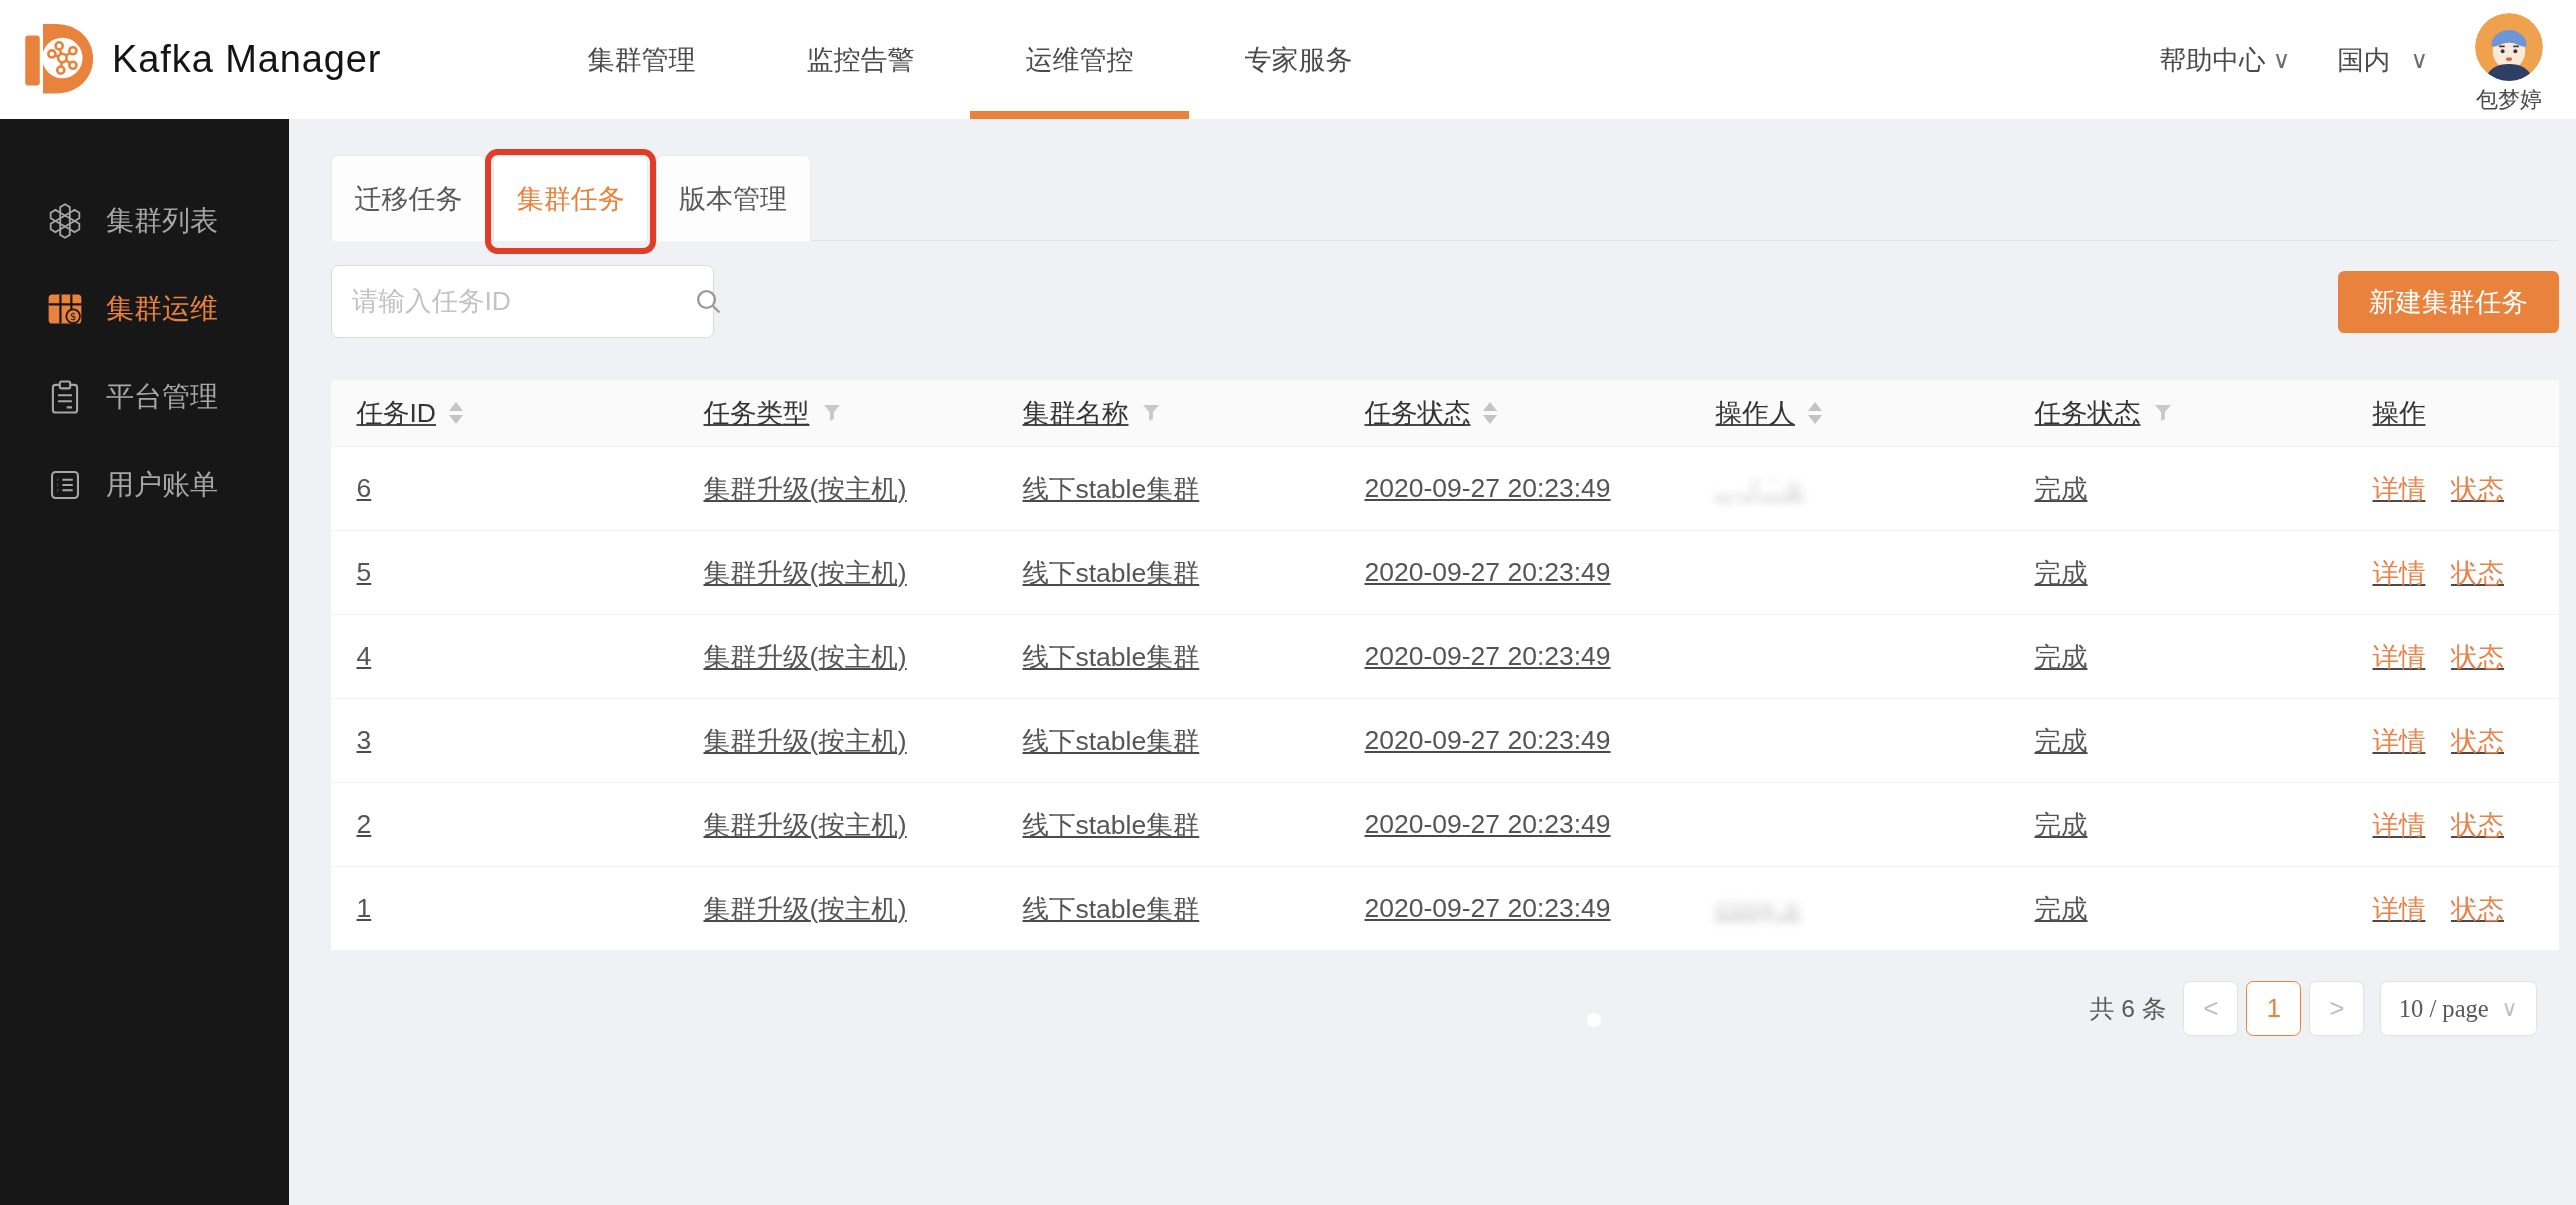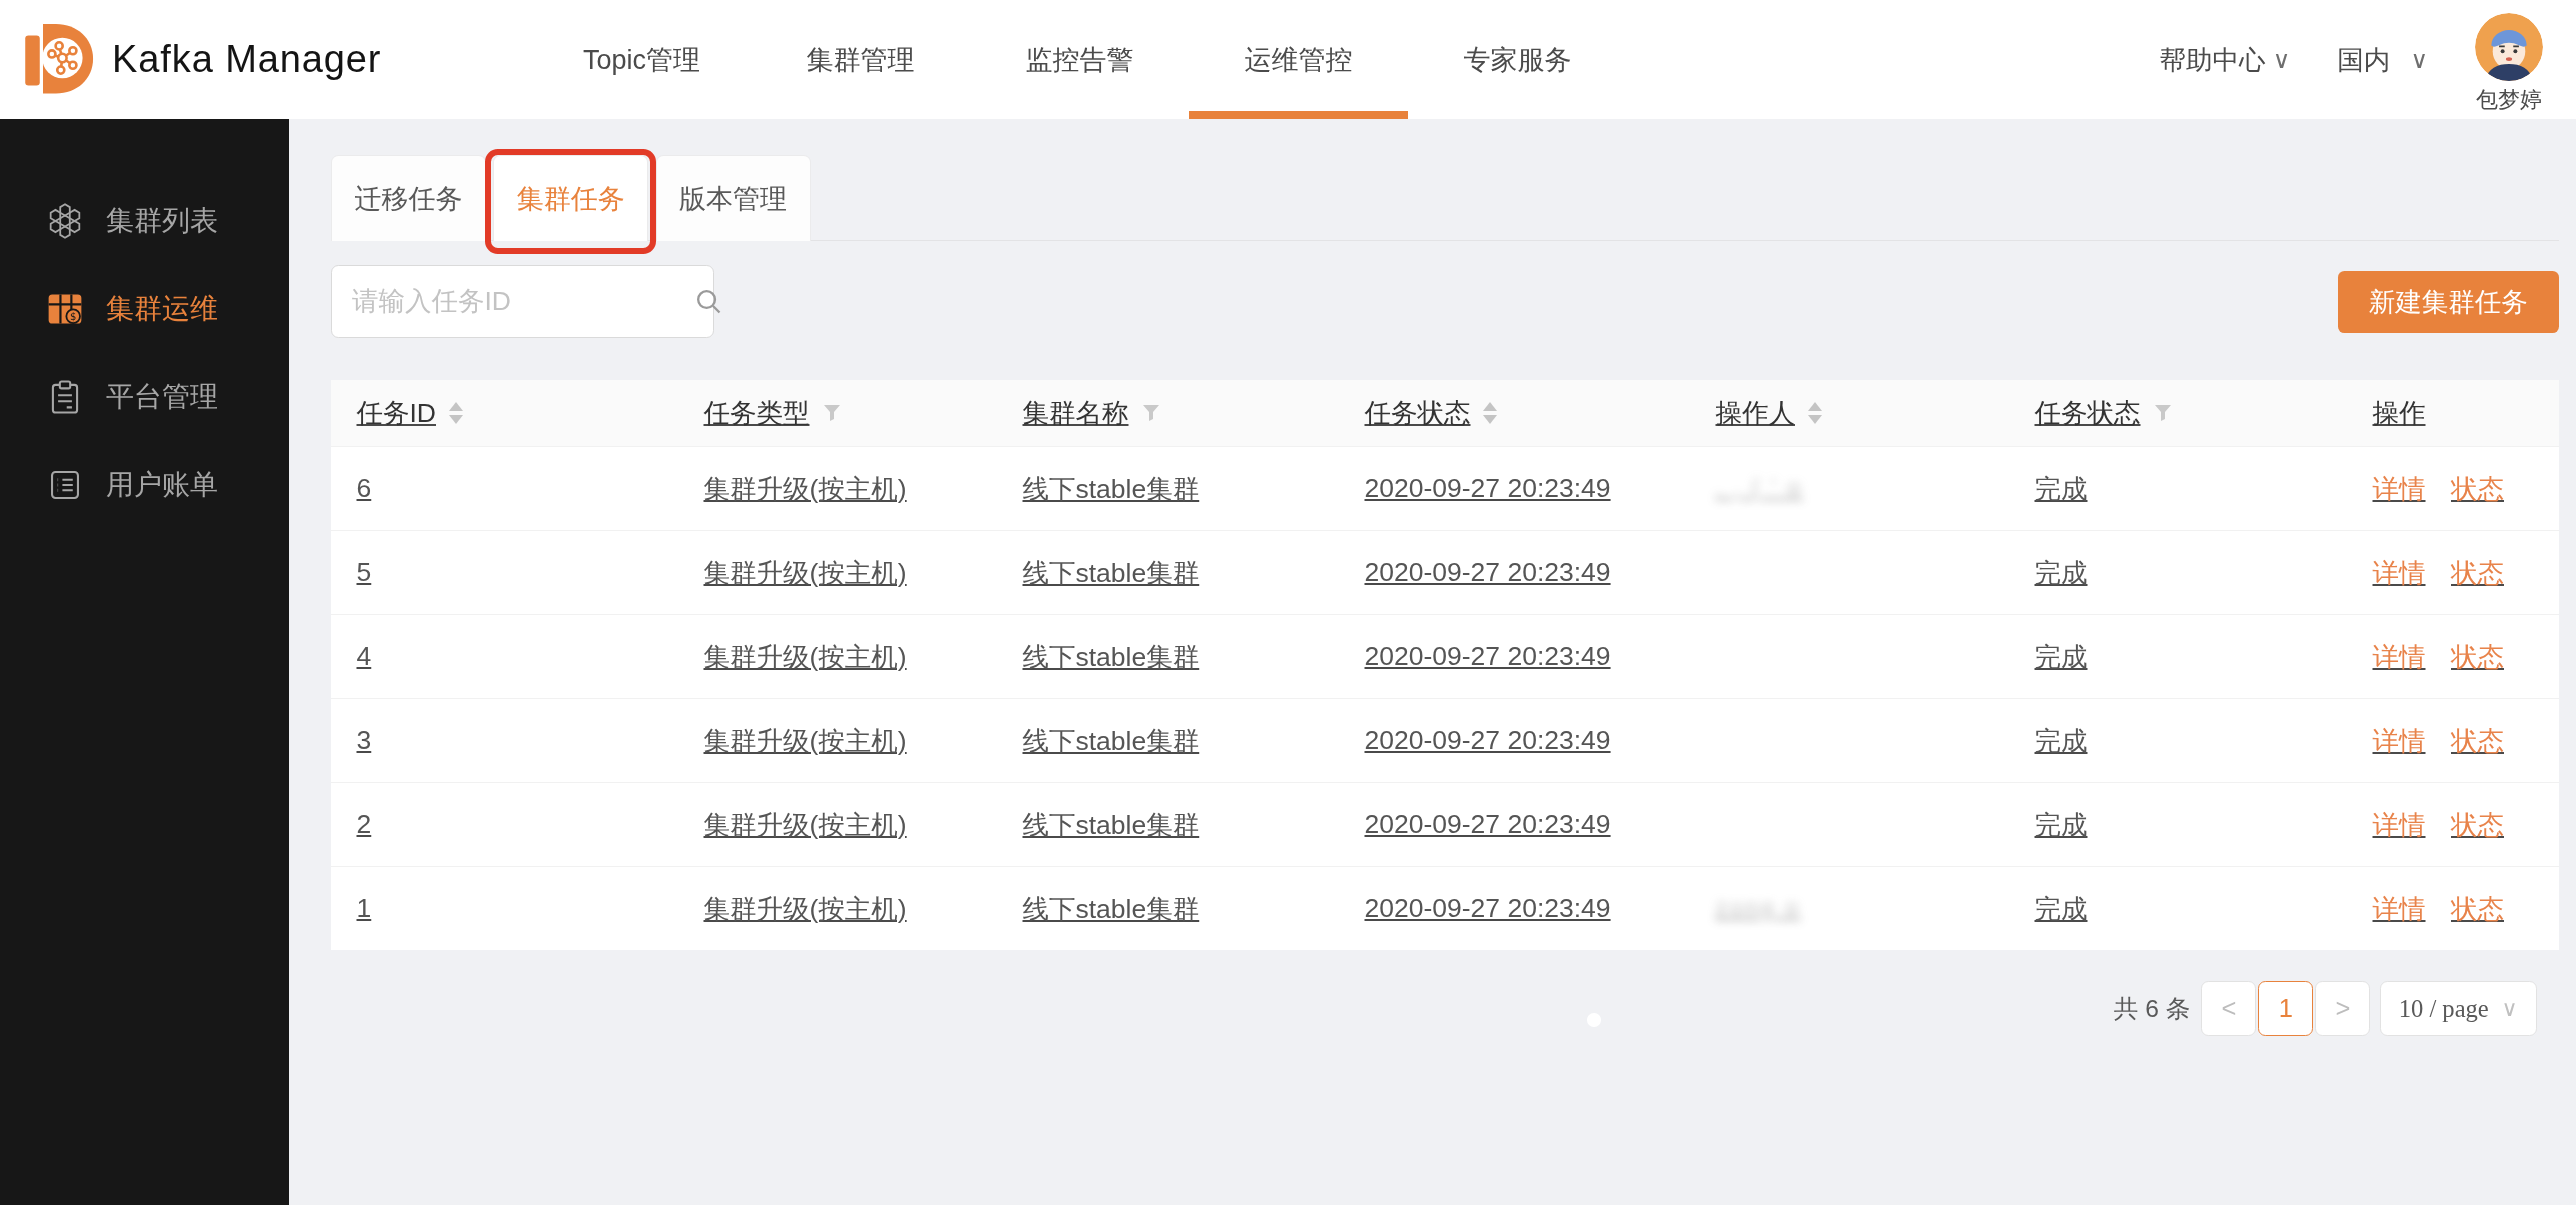--- a/index.html
+++ b/index.html
@@ -79,21 +79,21 @@
   .th, .td { padding-left:25.5px; display:flex; align-items:center; gap:12.8px; }
   .row { height:84px; font-size:26.5px; color:#555; border-top:1.8px solid #f1f1f1; background:#fff; }
   .sorter { display:flex; flex-direction:column; gap:3.6px; cursor:pointer; }
   .sorter .up { width:0; height:0; border-left:7.3px solid transparent; border-right:7.3px solid transparent; border-bottom:9px solid #c4c4c4; }
   .sorter .down { width:0; height:0; border-left:7.3px solid transparent; border-right:7.3px solid transparent; border-top:9px solid #c4c4c4; }
   .funnel { cursor:pointer; display:flex; }
   .redacted { filter:blur(4.6px); opacity:.55; color:#8a8a8a; font-size:23px; letter-spacing:2.7px; }
   .actions { display:flex; gap:25.5px; }
   .link { color:#e8834a; cursor:pointer; }
   
-  .pagination { margin-top:31px; display:flex; justify-content:flex-end; align-items:center; gap:2px; padding-right:22px; }
+  .pagination { margin-top:31px; display:flex; justify-content:flex-end; align-items:center; gap:8px; padding-right:22px; }
   .total-text { font-size:24.6px; color:#595959; margin-right:9px; }
   .page-btn {
     width:55px; height:55px; background:#fff; border:1.8px solid #e2e2e2; border-radius:7.3px;
     display:flex; align-items:center; justify-content:center; font-size:25.5px; color:#bdbdbd; cursor:pointer;
   }
   .page-btn.current { border-color:#e8823c; color:#e8823c; }
   .page-size {
     height:55px; background:#fff; border:1.8px solid #e2e2e2; border-radius:7.3px;
     display:flex; align-items:center; gap:12.8px; padding:0 18px; font-size:24.6px; color:#595959;
     cursor:pointer; margin-left:7.3px;font-family:Liberation Serif, serif;
@@ -125,21 +125,20 @@
             <circle cx="31.5" cy="30.5" r="2.2"></circle>
           <circle cx="24" cy="33.5" r="2.2"></circle>
             <circle cx="18.5" cy="23.5" r="2.2"></circle>
         </g>
       </svg>
     </span>
     <span class="app-title">Kafka Manager</span>
   </div>
 
   <div class="top-nav">
-    <div class="nav-item">Topic管理</div>
     <div class="nav-item">集群管理</div>
     <div class="nav-item">监控告警</div>
     <div class="nav-item active">运维管控</div>
     <div class="nav-item">专家服务</div>
   </div>
 
   <div class="header-right">
     <div class="hdr-link">
       <span>帮助中心</span>
       <span class="caret">∨</span>

